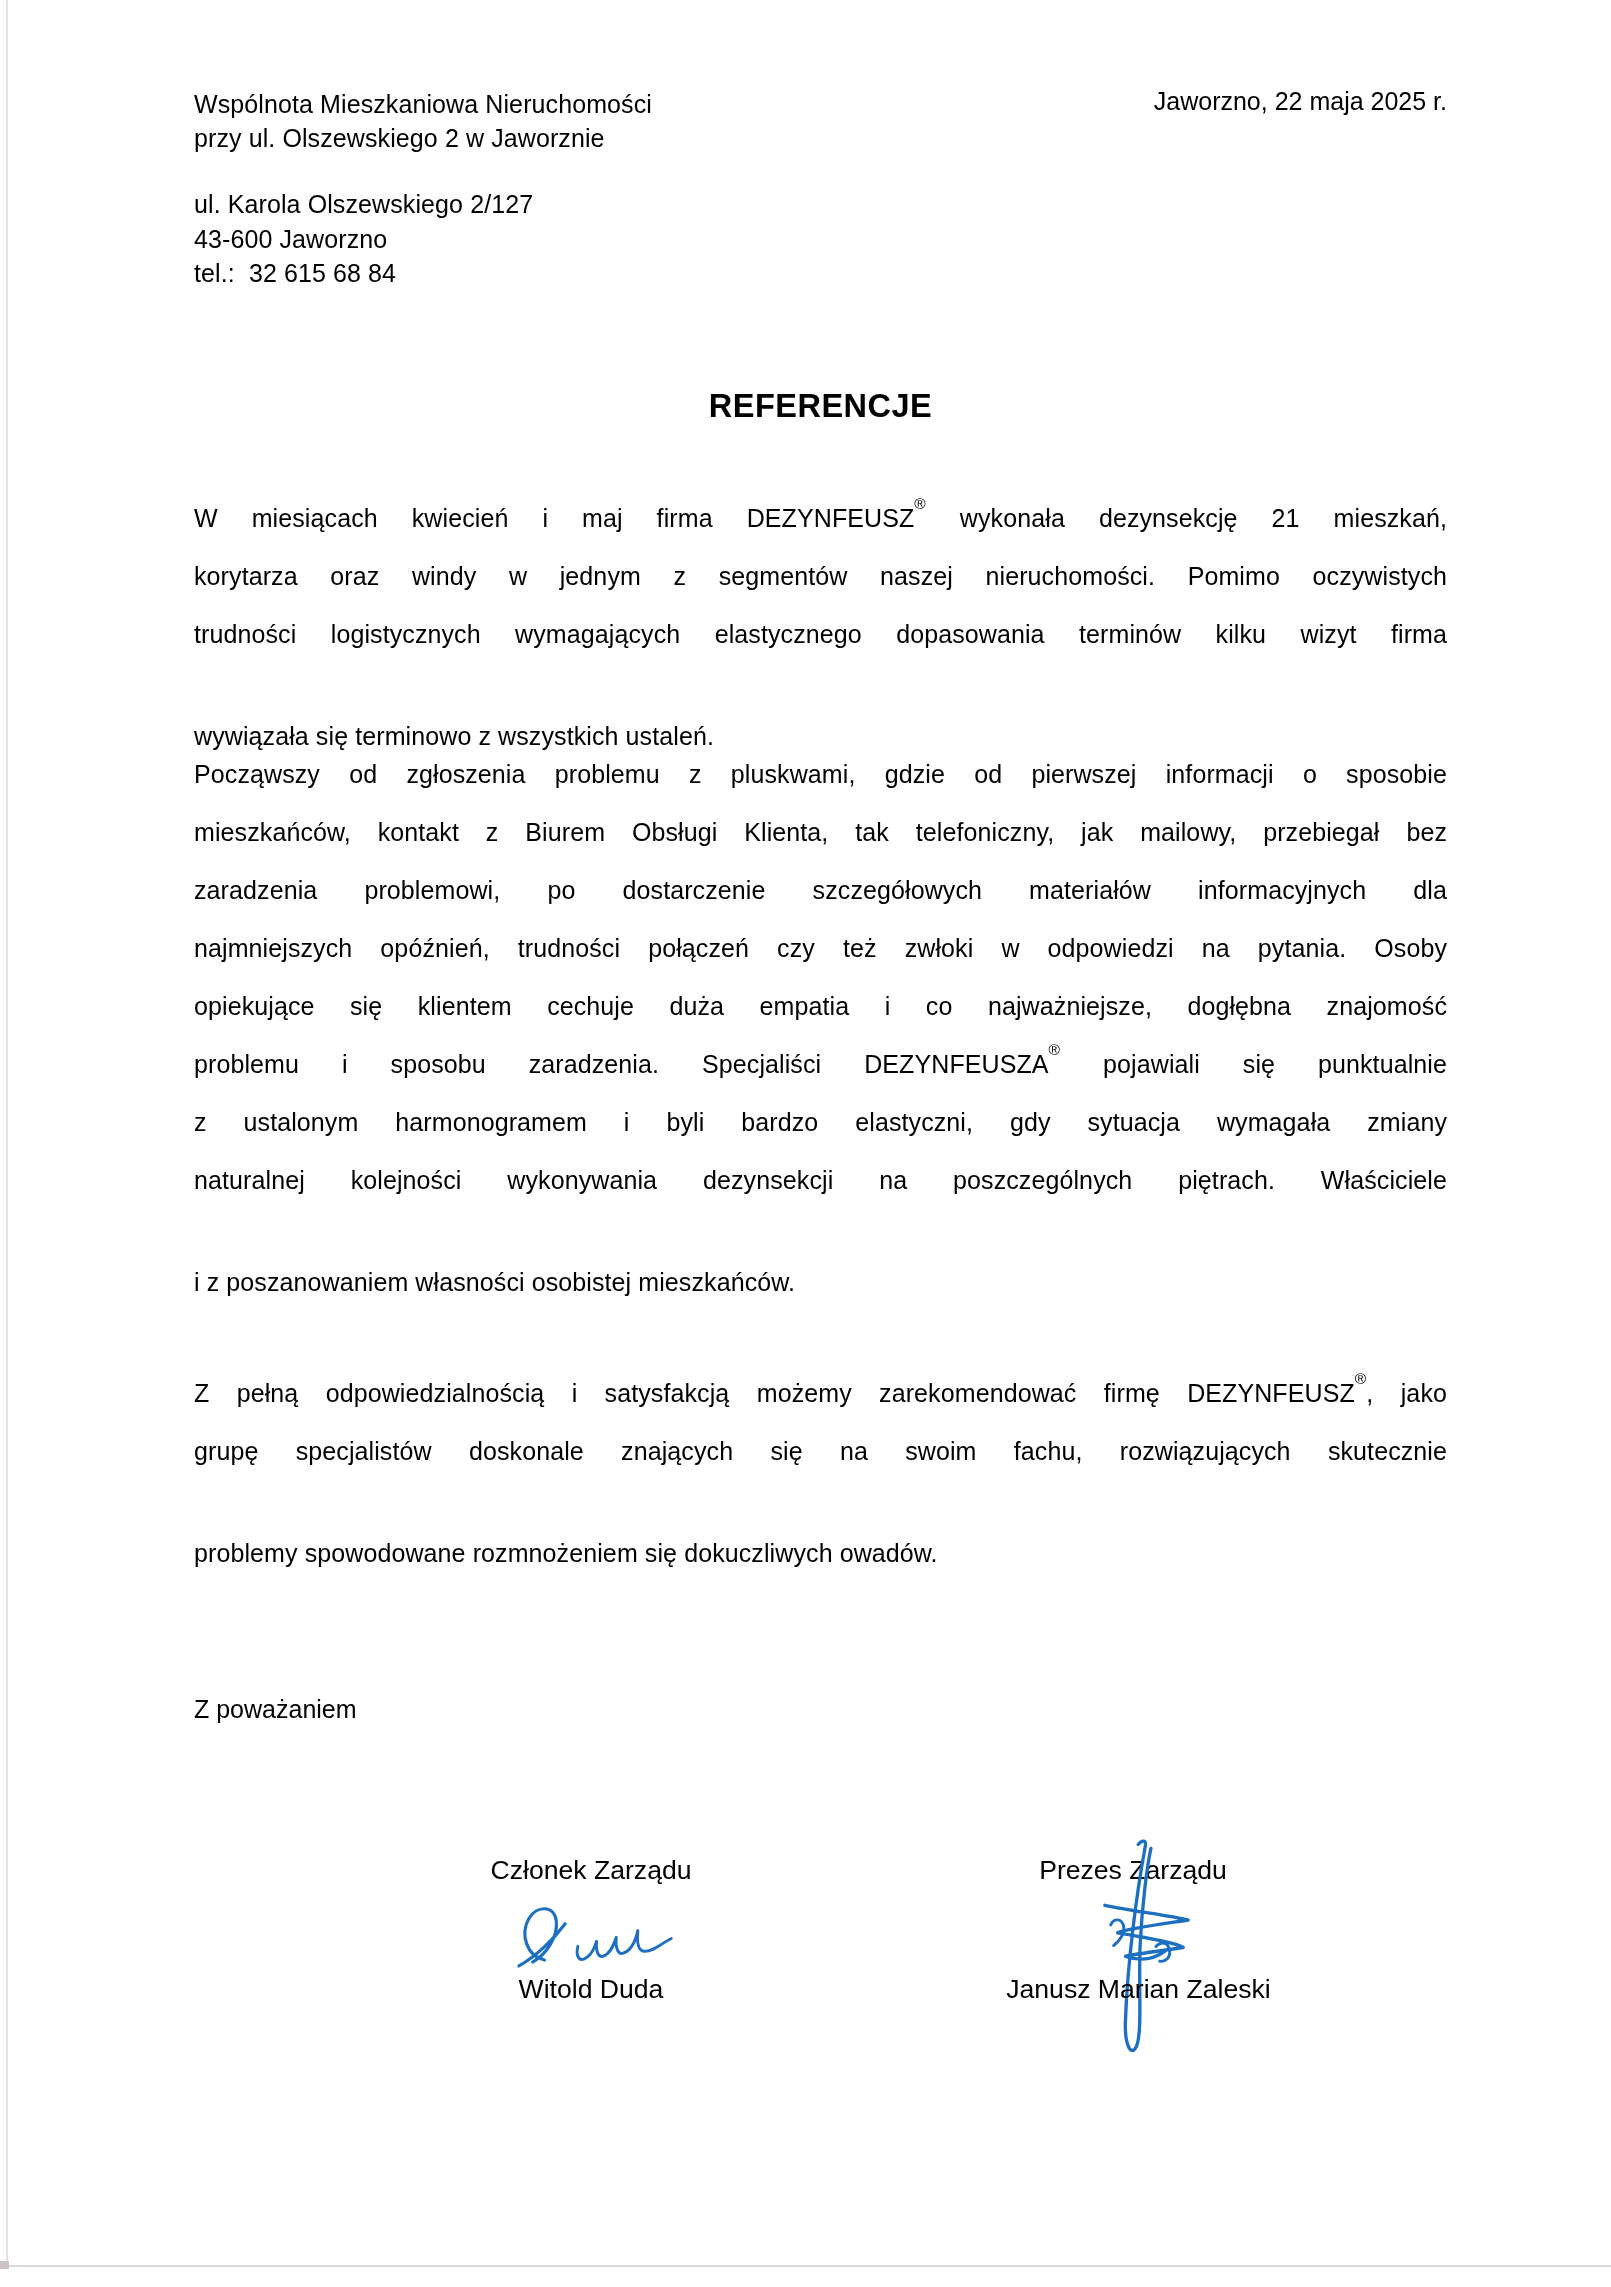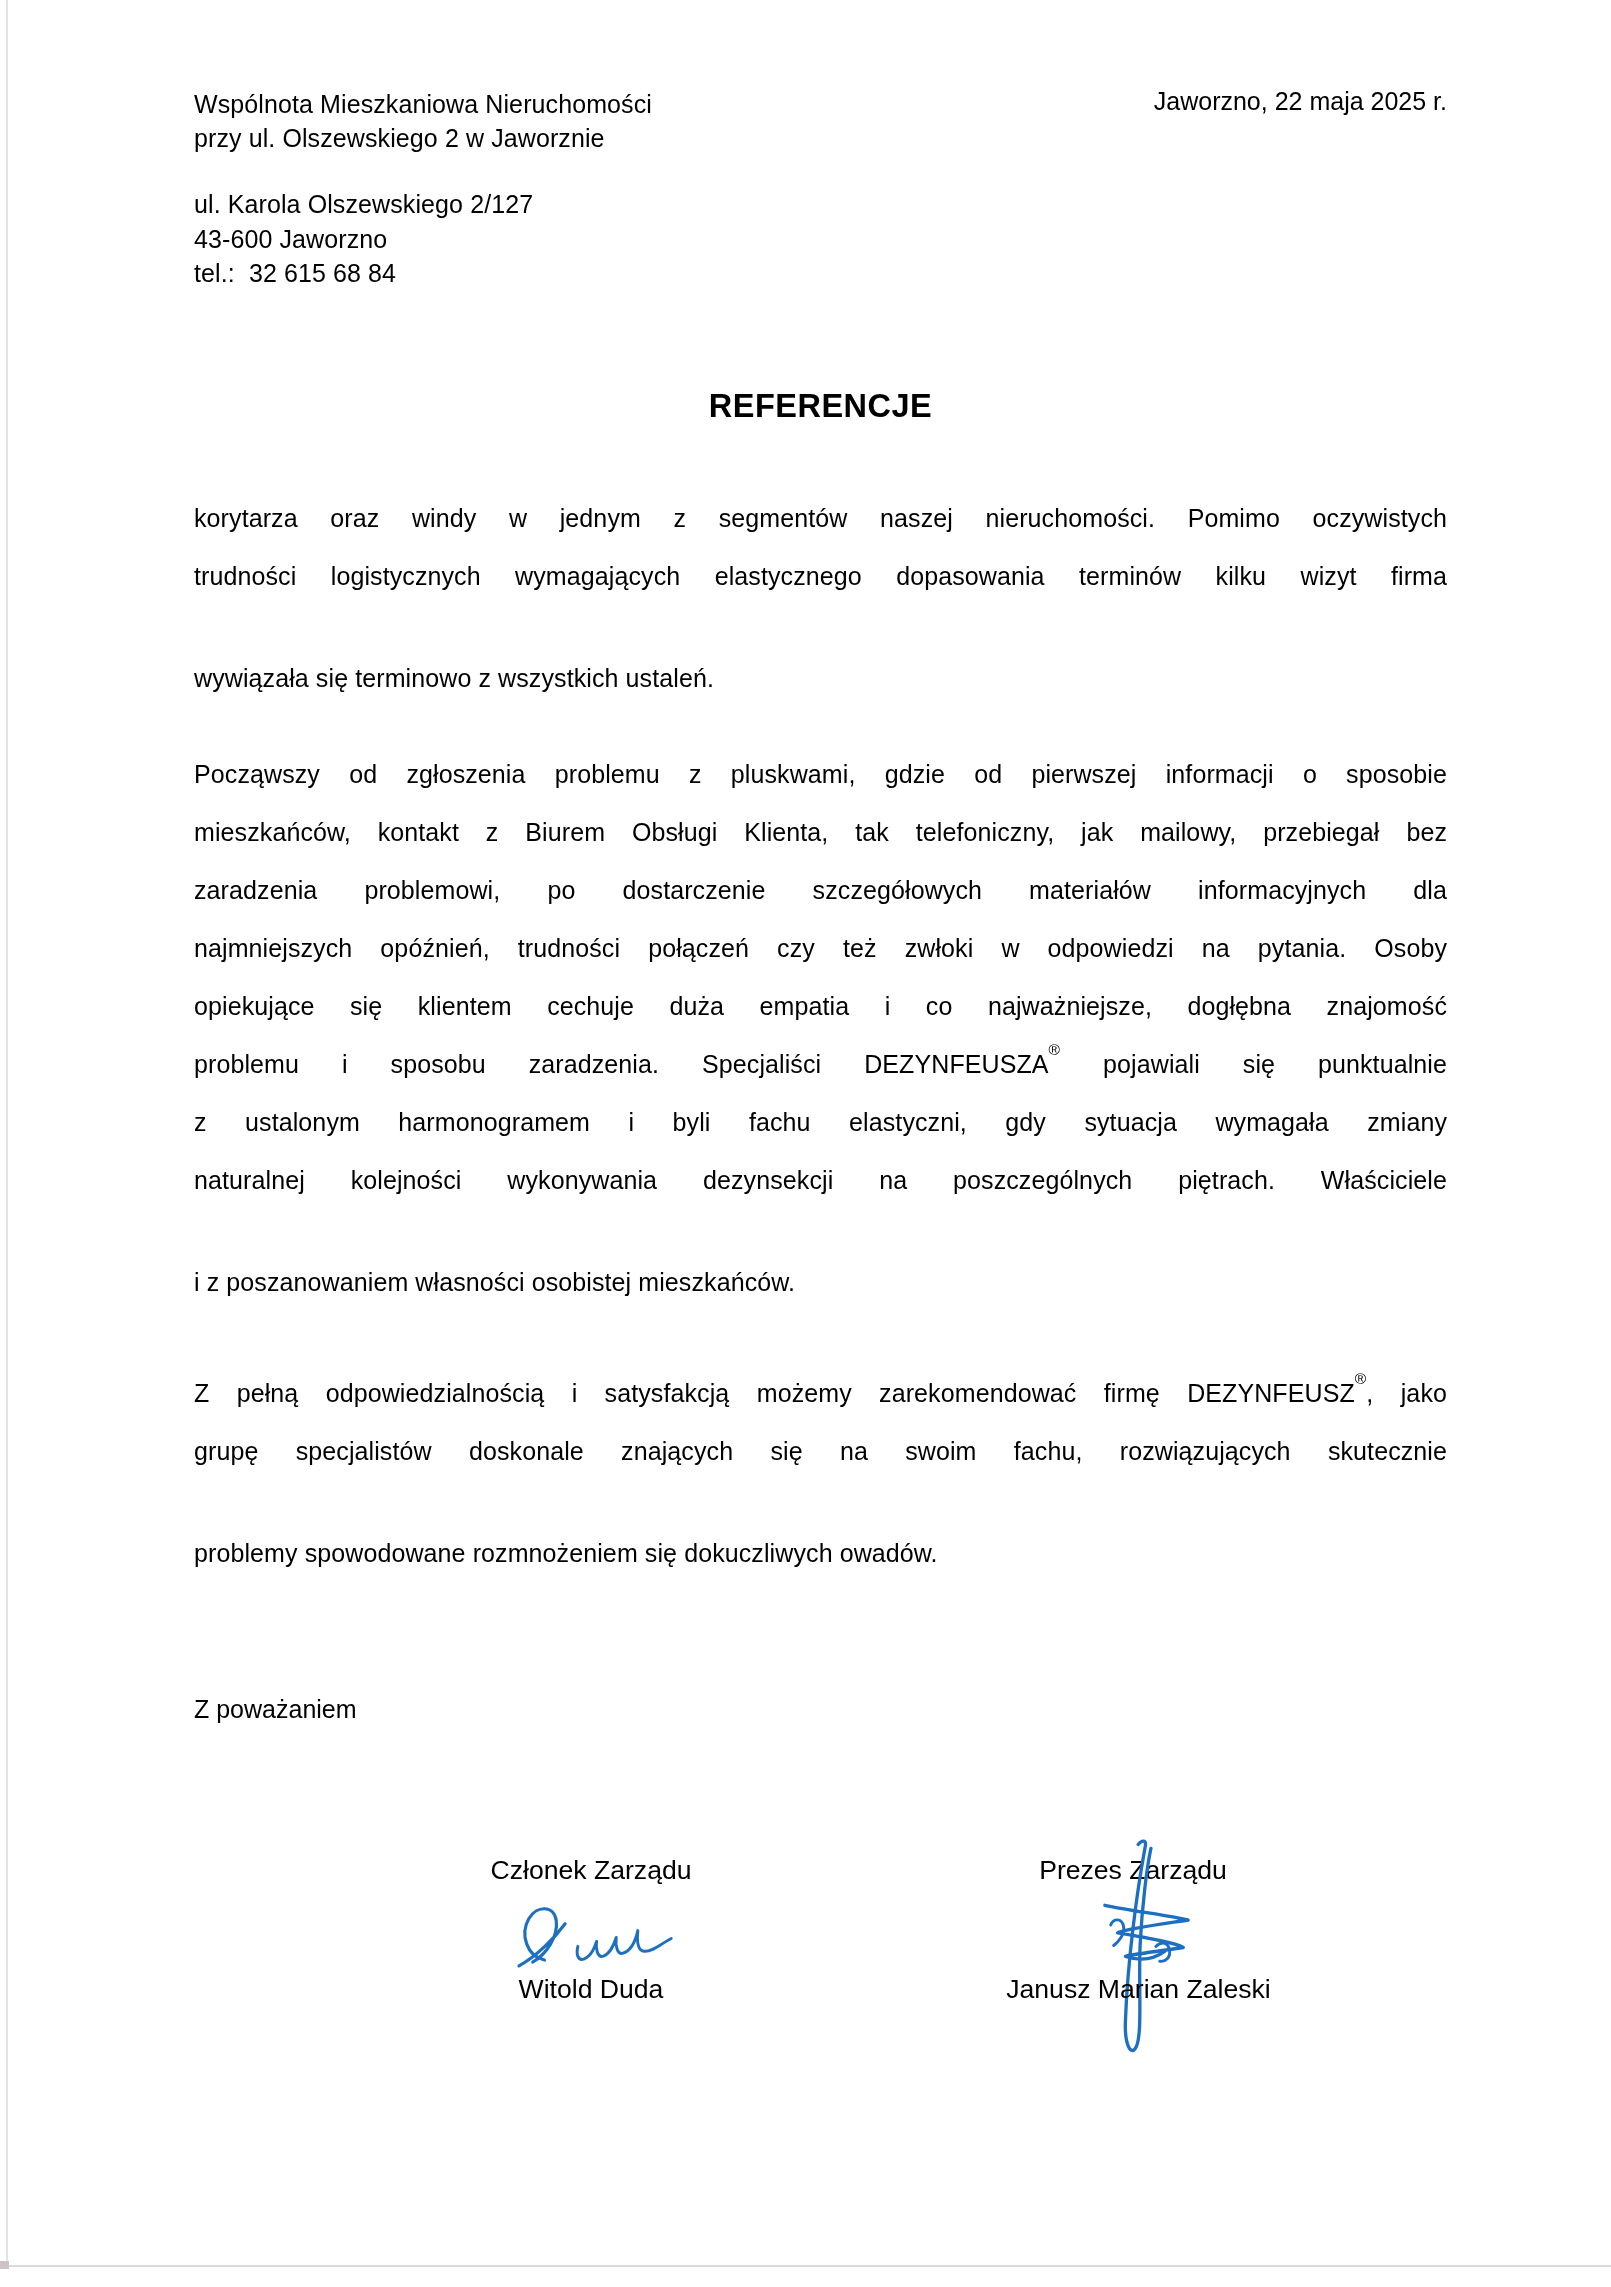--- a/index.html
+++ b/index.html
@@ -45,33 +45,34 @@
   <div class="abs lh-line" style="left:194px; top:121px;">przy ul. Olszewskiego 2 w Jaworznie</div>
   <div class="abs date-line" style="left:194px; top:87px; width:1253px;">Jaworzno, 22 maja 2025 r.</div>
 
   <div class="abs lh-line" style="left:194px; top:187px;">ul. Karola Olszewskiego 2/127</div>
   <div class="abs lh-line" style="left:194px; top:222px;">43-600 Jaworzno</div>
   <div class="abs lh-line" style="left:194px; top:256px;">tel.:  32 615 68 84</div>
 
   <div class="abs doc-title" style="left:194px; top:374px; width:1253px;margin-top:14px;">REFERENCJE</div>
 
   <div class="para" style="top:504px;">
+    <div class="pline">W miesiącach kwiecień i maj firma DEZYNFEUSZ<sup class="reg">®</sup> wykonała dezynsekcję 21 mieszkań,</div>
     <div class="pline">korytarza oraz windy w jednym z segmentów naszej nieruchomości. Pomimo oczywistych</div>
     <div class="pline">trudności logistycznych wymagających elastycznego dopasowania terminów kilku wizyt firma</div>
     <div class="pline last">wywiązała się terminowo z wszystkich ustaleń.</div>
   </div>
 
   <div class="para" style="top:760px;">
     <div class="pline">Począwszy od zgłoszenia problemu z pluskwami, gdzie od pierwszej informacji o sposobie</div>
     <div class="pline">mieszkańców, kontakt z Biurem Obsługi Klienta, tak telefoniczny, jak mailowy, przebiegał bez</div>
     <div class="pline">zaradzenia problemowi, po dostarczenie szczegółowych materiałów informacyjnych dla</div>
     <div class="pline">najmniejszych opóźnień, trudności połączeń czy też zwłoki w odpowiedzi na pytania. Osoby</div>
     <div class="pline">opiekujące się klientem cechuje duża empatia i co najważniejsze, dogłębna znajomość</div>
     <div class="pline">problemu i sposobu zaradzenia. Specjaliści DEZYNFEUSZA<sup class="reg">®</sup> pojawiali się punktualnie</div>
-    <div class="pline">z ustalonym harmonogramem i byli fachu elastyczni, gdy sytuacja wymagała zmiany</div>
+    <div class="pline">z ustalonym harmonogramem i byli bardzo elastyczni, gdy sytuacja wymagała zmiany</div>
     <div class="pline">naturalnej kolejności wykonywania dezynsekcji na poszczególnych piętrach. Właściciele</div>
     <div class="pline last">i z poszanowaniem własności osobistej mieszkańców.</div>
   </div>
 
   <div class="para" style="top:1379px;">
     <div class="pline">Z pełną odpowiedzialnością i satysfakcją możemy zarekomendować firmę DEZYNFEUSZ<sup class="reg">®</sup>, jako</div>
     <div class="pline">grupę specjalistów doskonale znających się na swoim fachu, rozwiązujących skutecznie</div>
     <div class="pline last">problemy spowodowane rozmnożeniem się dokuczliwych owadów.</div>
   </div>
 

